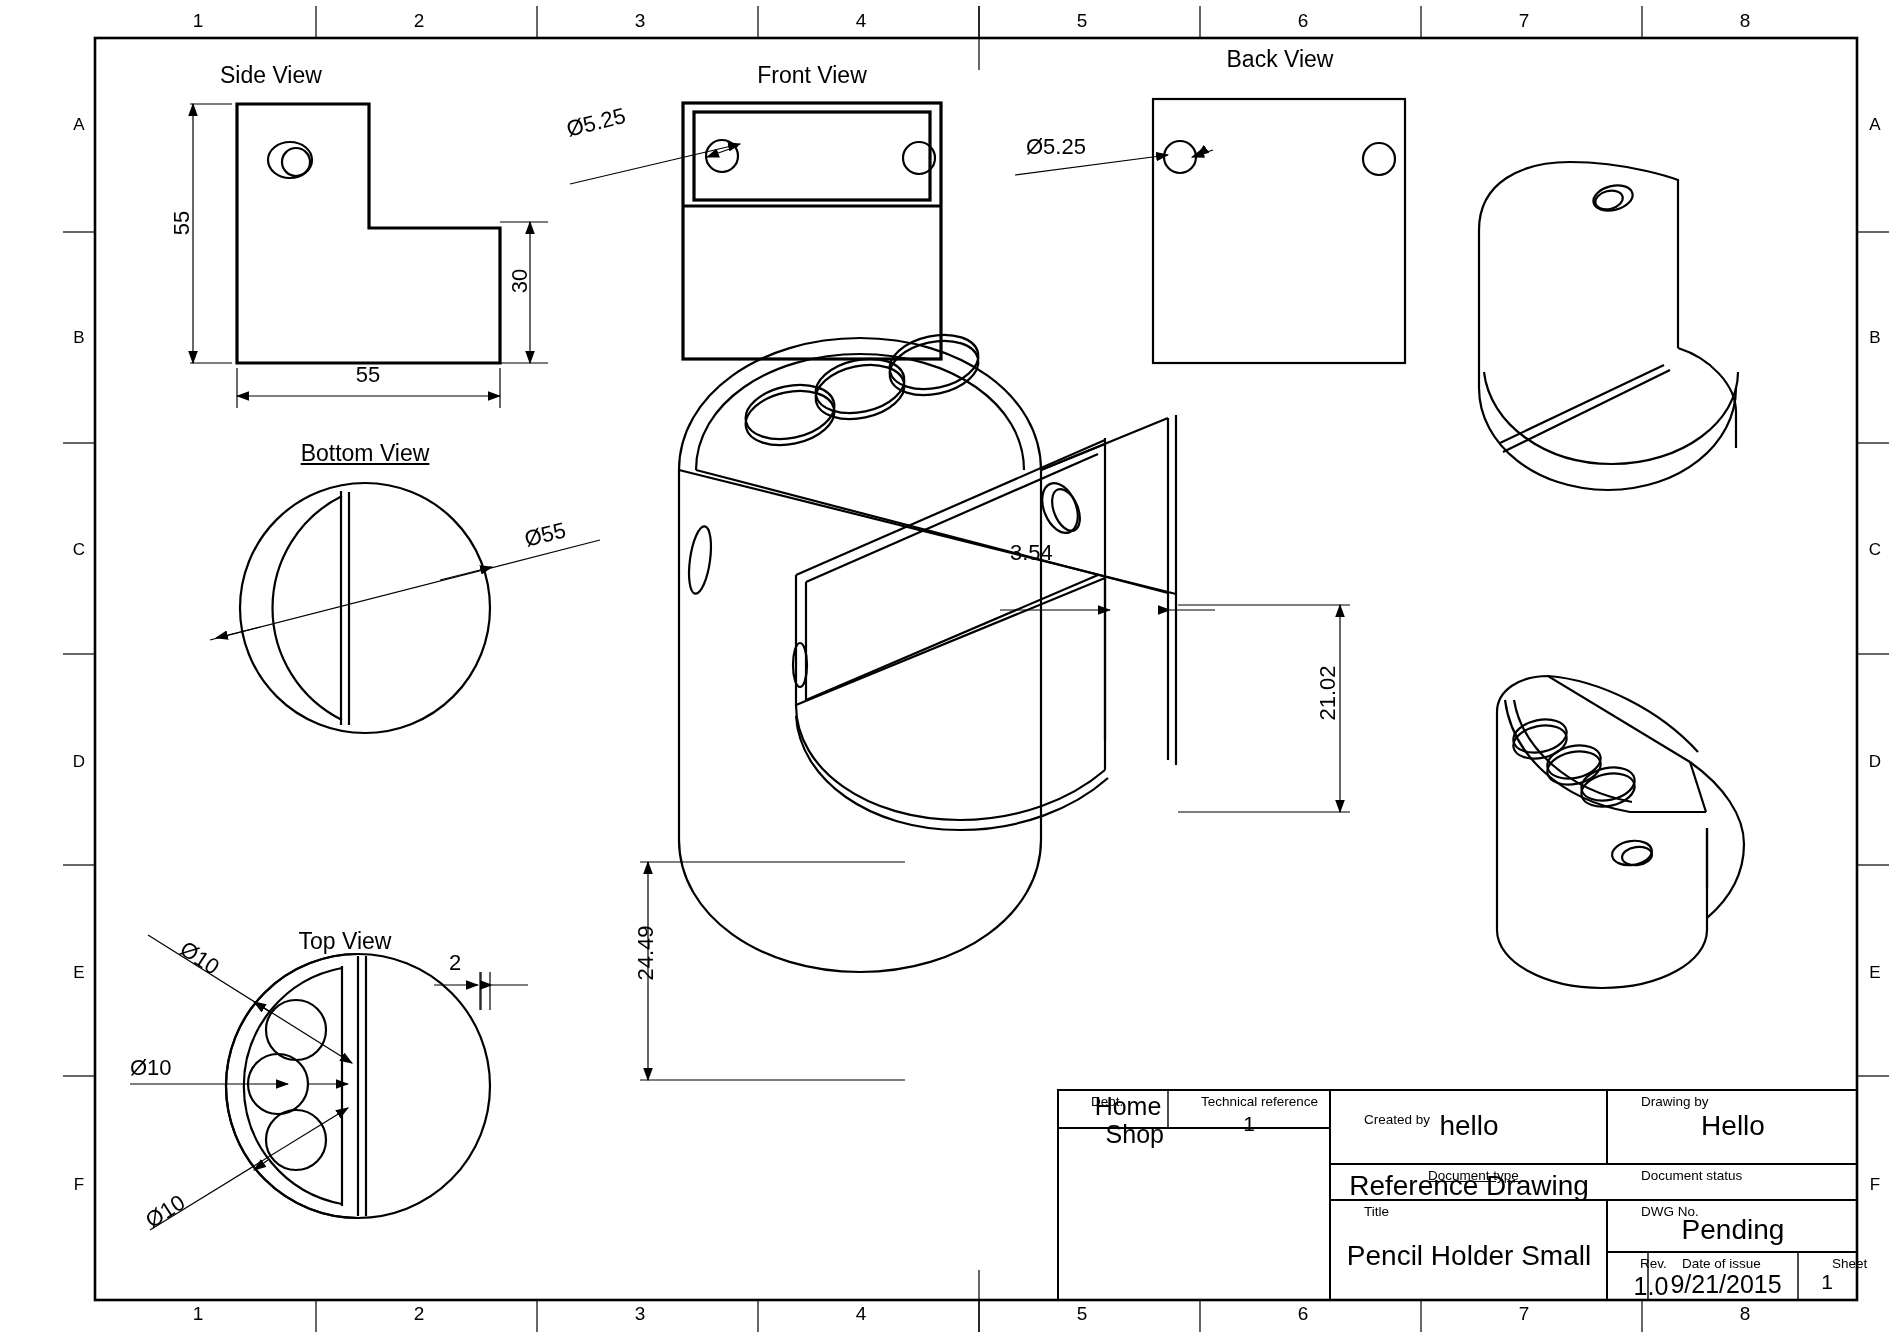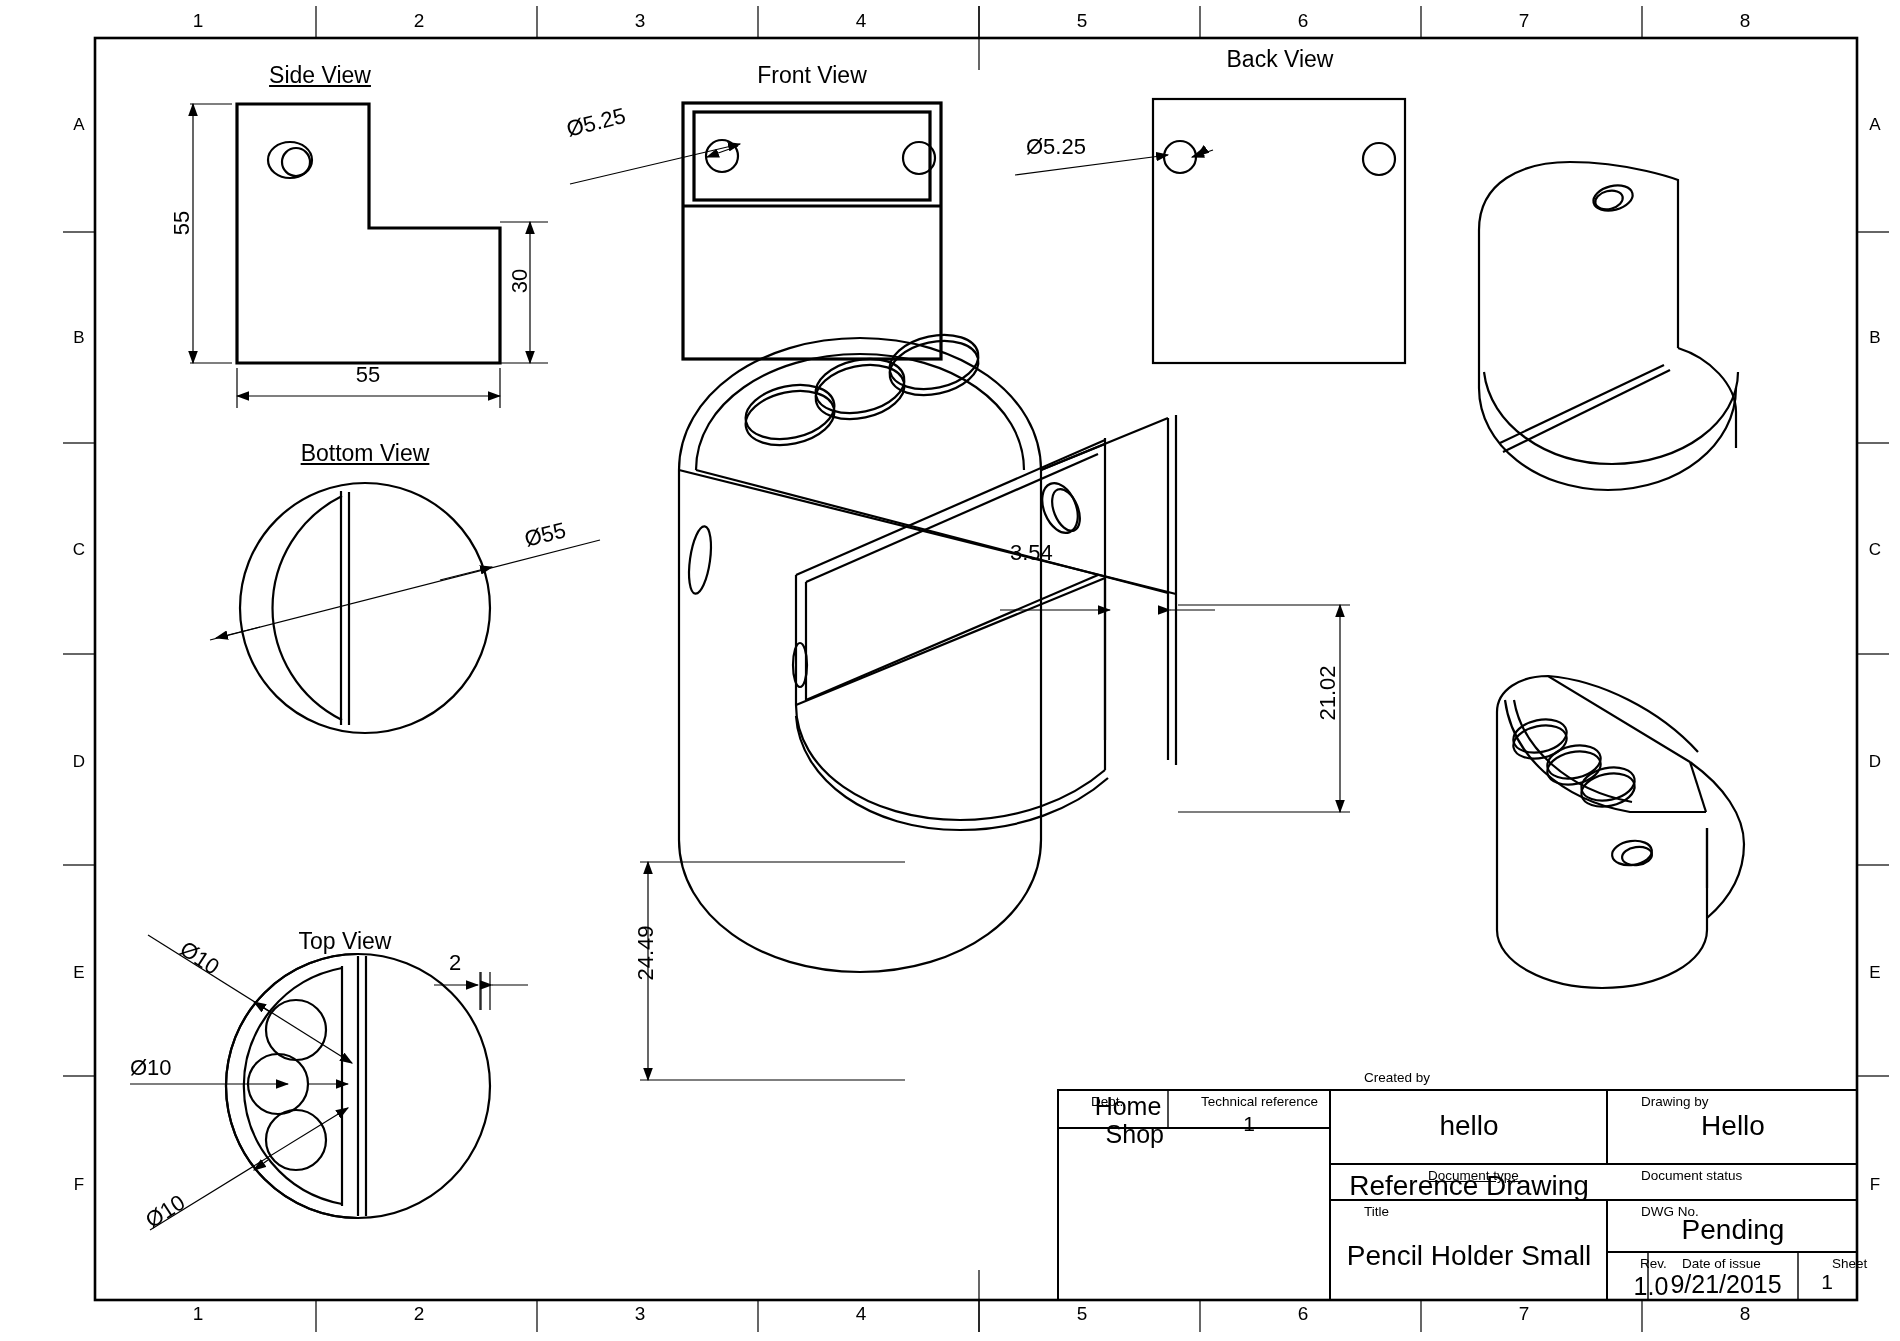--- a/index.html
+++ b/index.html
@@ -283,21 +283,21 @@
   <div class="txt zone" style="position:absolute;left:68px;top:963px;width:22px;text-align:center;">E</div>
   <div class="txt zone" style="position:absolute;left:68px;top:1175px;width:22px;text-align:center;">F</div>
 
   <div class="txt zone" style="position:absolute;left:1864px;top:115px;width:22px;text-align:center;">A</div>
   <div class="txt zone" style="position:absolute;left:1864px;top:328px;width:22px;text-align:center;">B</div>
   <div class="txt zone" style="position:absolute;left:1864px;top:540px;width:22px;text-align:center;">C</div>
   <div class="txt zone" style="position:absolute;left:1864px;top:752px;width:22px;text-align:center;">D</div>
   <div class="txt zone" style="position:absolute;left:1864px;top:963px;width:22px;text-align:center;">E</div>
   <div class="txt zone" style="position:absolute;left:1864px;top:1175px;width:22px;text-align:center;">F</div>
 
-  <div class="txt viewtitle" style="position:absolute;left:220px;top:62px;width:200px;text-align:center;text-decoration:underline;">Side View</div>
+  <div class="txt viewtitle" style="position:absolute;left:220px;top:62px;width:200px;">Side View</div>
   <div class="txt viewtitle" style="position:absolute;left:712px;top:62px;width:200px;text-align:center;">Front View</div>
   <div class="txt viewtitle" style="position:absolute;left:1180px;top:46px;width:200px;text-align:center;">Back View</div>
   <div class="txt viewtitle" style="position:absolute;left:265px;top:440px;width:200px;text-align:center;text-decoration:underline;">Bottom View</div>
   <div class="txt viewtitle" style="position:absolute;left:245px;top:928px;width:200px;text-align:center;">Top View</div>
 
   <div class="txt dimtxt" style="position:absolute;left:152px;top:210px;width:60px;text-align:center;transform:rotate(-90deg);transform-origin:center;">55</div>
   <div class="txt dimtxt" style="position:absolute;left:490px;top:268px;width:60px;text-align:center;transform:rotate(-90deg);transform-origin:center;">30</div>
   <div class="txt dimtxt" style="position:absolute;left:338px;top:362px;width:60px;text-align:center;">55</div>
 
   <div class="txt dimtxt" style="position:absolute;left:567px;top:117px;width:100px;text-align:left;transform:rotate(-14deg);transform-origin:left center;">Ø5.25</div>
@@ -314,21 +314,21 @@
   <div class="txt dimtxt" style="position:absolute;left:1278px;top:680px;width:100px;text-align:center;transform:rotate(-90deg);transform-origin:center;">21.02</div>
   <div class="txt dimtxt" style="position:absolute;left:596px;top:940px;width:100px;text-align:center;transform:rotate(-90deg);transform-origin:center;">24.49</div>
 
   <div class="txt tb-lbl" style="position:absolute;left:1063px;top:1094px;">Dept.</div>
   <div class="txt tb-val" style="position:absolute;left:1092px;top:1092px;width:72px;text-align:center;">Home</div>
   <div class="txt tb-val" style="position:absolute;left:1092px;top:1120px;width:72px;text-align:right;">Shop</div>
 
   <div class="txt tb-lbl" style="position:absolute;left:1173px;top:1094px;">Technical reference</div>
   <div class="txt tb-val-s" style="position:absolute;left:1173px;top:1112px;width:152px;text-align:center;">1</div>
 
-  <div class="txt tb-lbl" style="position:absolute;left:1336px;top:1070px;">Created by</div>
+  <div class="txt tb-lbl" style="position:absolute;left:1336px;top:1112px;">Created by</div>
   <div class="txt tb-val-l" style="position:absolute;left:1336px;top:1110px;width:266px;text-align:center;">hello</div>
 
   <div class="txt tb-lbl" style="position:absolute;left:1613px;top:1094px;">Drawing by</div>
   <div class="txt tb-val-l" style="position:absolute;left:1613px;top:1110px;width:240px;text-align:center;">Hello</div>
 
   <div class="txt tb-lbl" style="position:absolute;left:1400px;top:1168px;text-decoration:underline;">Document type</div>
   <div class="txt tb-val-l" style="position:absolute;left:1336px;top:1170px;width:266px;text-align:center;">Reference Drawing</div>
 
   <div class="txt tb-lbl" style="position:absolute;left:1613px;top:1168px;">Document status</div>
   <div class="txt tb-val-l" style="position:absolute;left:1613px;top:1170px;width:240px;text-align:center;margin-top:44px;">Pending</div>

